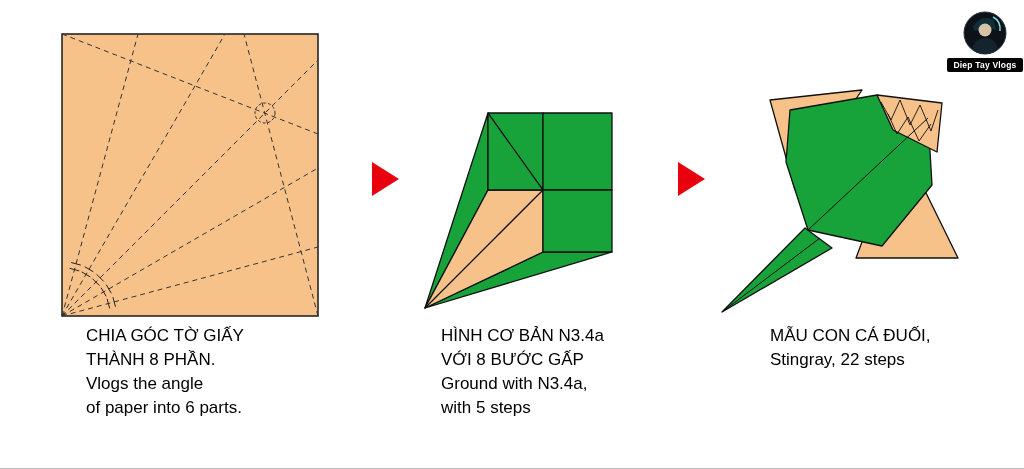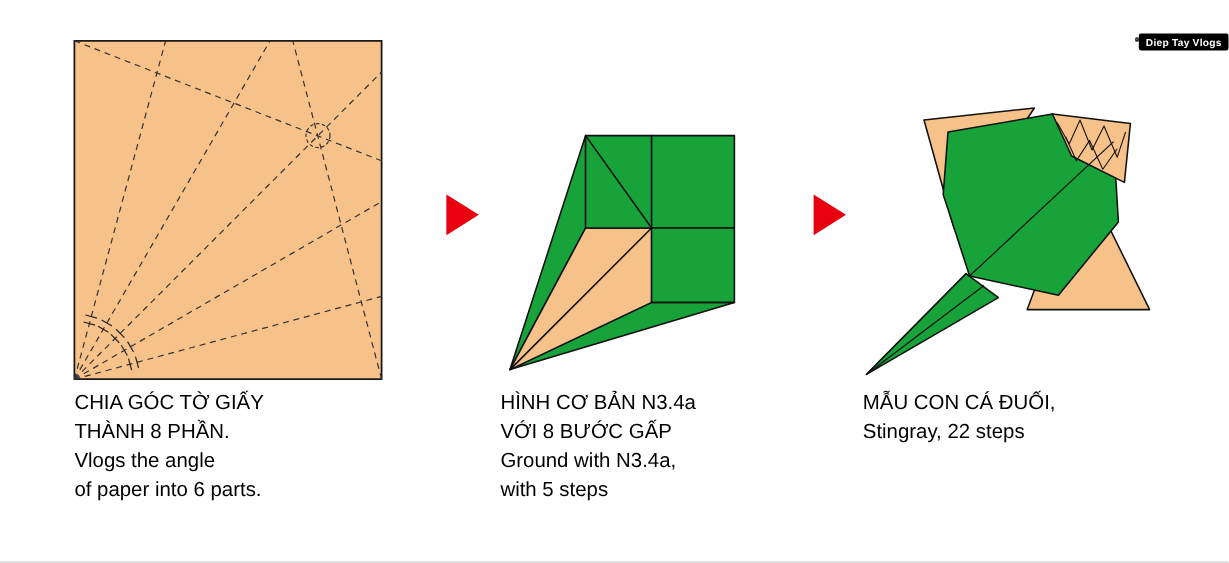--- a/index.html
+++ b/index.html
@@ -2,27 +2,27 @@
 <html style="--paper-orange: #F7C289; --origami-green: #17A23A; --arrow-red: #E8000F;"><head>
 <meta charset="utf-8">
 <style>
   html,body{margin:0;padding:0;background:#fff;}
   .canvas{
     position:relative;width:1024px;height:469px;background:#ffffff;
     font-family:"Liberation Sans",sans-serif;overflow:hidden;
   }
   .diagram{position:absolute;}
   .caption{position:absolute;font-size:17px;line-height:24px;color:#000;}
-  .cap-line{white-space:nowrap;}
+  .cap-line{white-space:nowrap;margin-left:24px;}
   .arrow{
     position:absolute;width:0;height:0;
     border-top:17px solid transparent;border-bottom:17px solid transparent;
     border-left:27px solid var(--arrow-red,#e8000f);
   }
-  .logo{position:absolute;left:946px;top:11px;width:78px;display:flex;flex-direction:row;align-items:center;}
+  .logo{position:absolute;left:946px;top:11px;width:78px;display:flex;flex-direction:column;align-items:center;}
   .logo-label{
     margin-top:3px;background:#000;color:#fff;font-size:8.5px;font-weight:bold;
     padding:2px 6px;border-radius:2px;white-space:nowrap;letter-spacing:.2px;
   }
   .bottom-edge{position:absolute;left:0;right:0;bottom:0;height:1px;background:#b9b9b9;}
   svg *{vector-effect:non-scaling-stroke;}
 </style>
 </head>
 <body>
 
@@ -92,21 +92,21 @@
     <div class="cap-line">of paper into 6 parts.</div>
   </div>
 
   <div class="caption" style="left:417px;top:324px">
     <div class="cap-line">HÌNH CƠ BẢN N3.4a</div>
     <div class="cap-line">VỚI 8 BƯỚC GẤP</div>
     <div class="cap-line">Ground with N3.4a,</div>
     <div class="cap-line">with 5 steps</div>
   </div>
 
-  <div class="caption" style="left:719px;top:324px">
+  <div class="caption" style="left:746px;top:324px">
     <div class="cap-line">MẪU CON CÁ ĐUỐI,</div>
     <div class="cap-line">Stingray, 22 steps</div>
   </div>
 
   <div class="logo">
     <svg width="44" height="44" viewBox="0 0 44 44">
       <defs>
           <clipPath id="avclip">
             <circle cx="22" cy="22" r="21"></circle>
           </clipPath>

